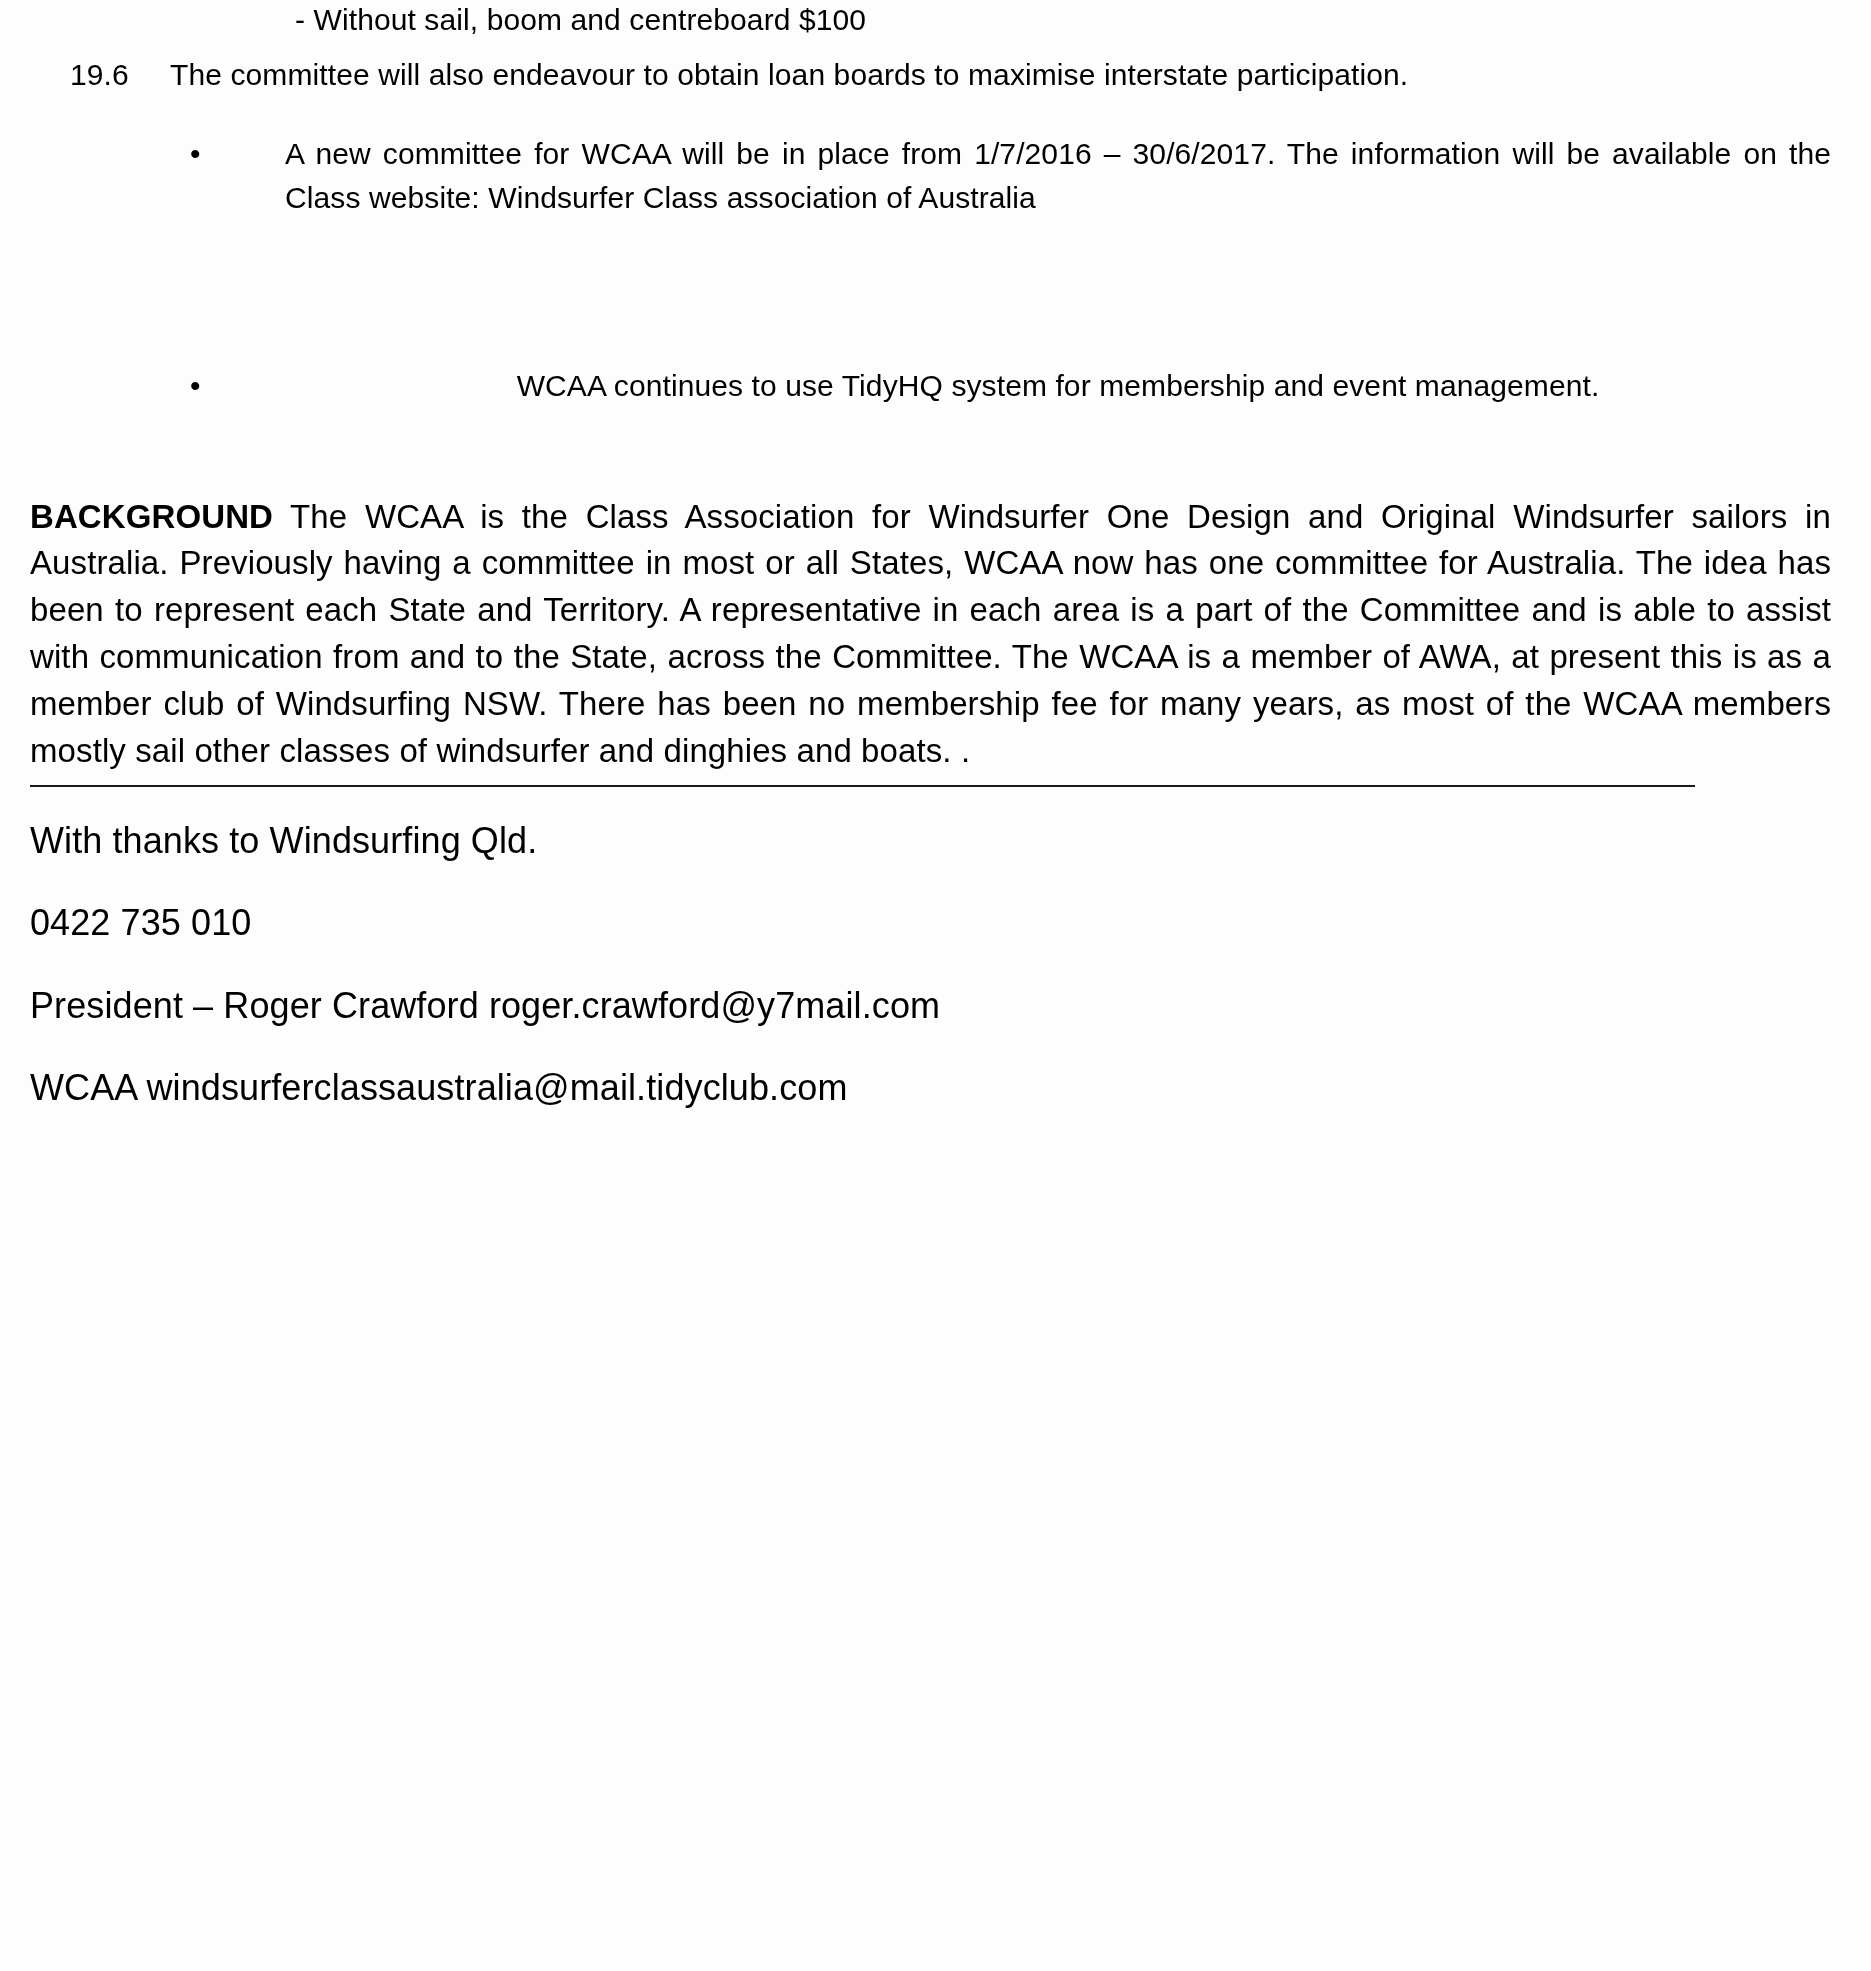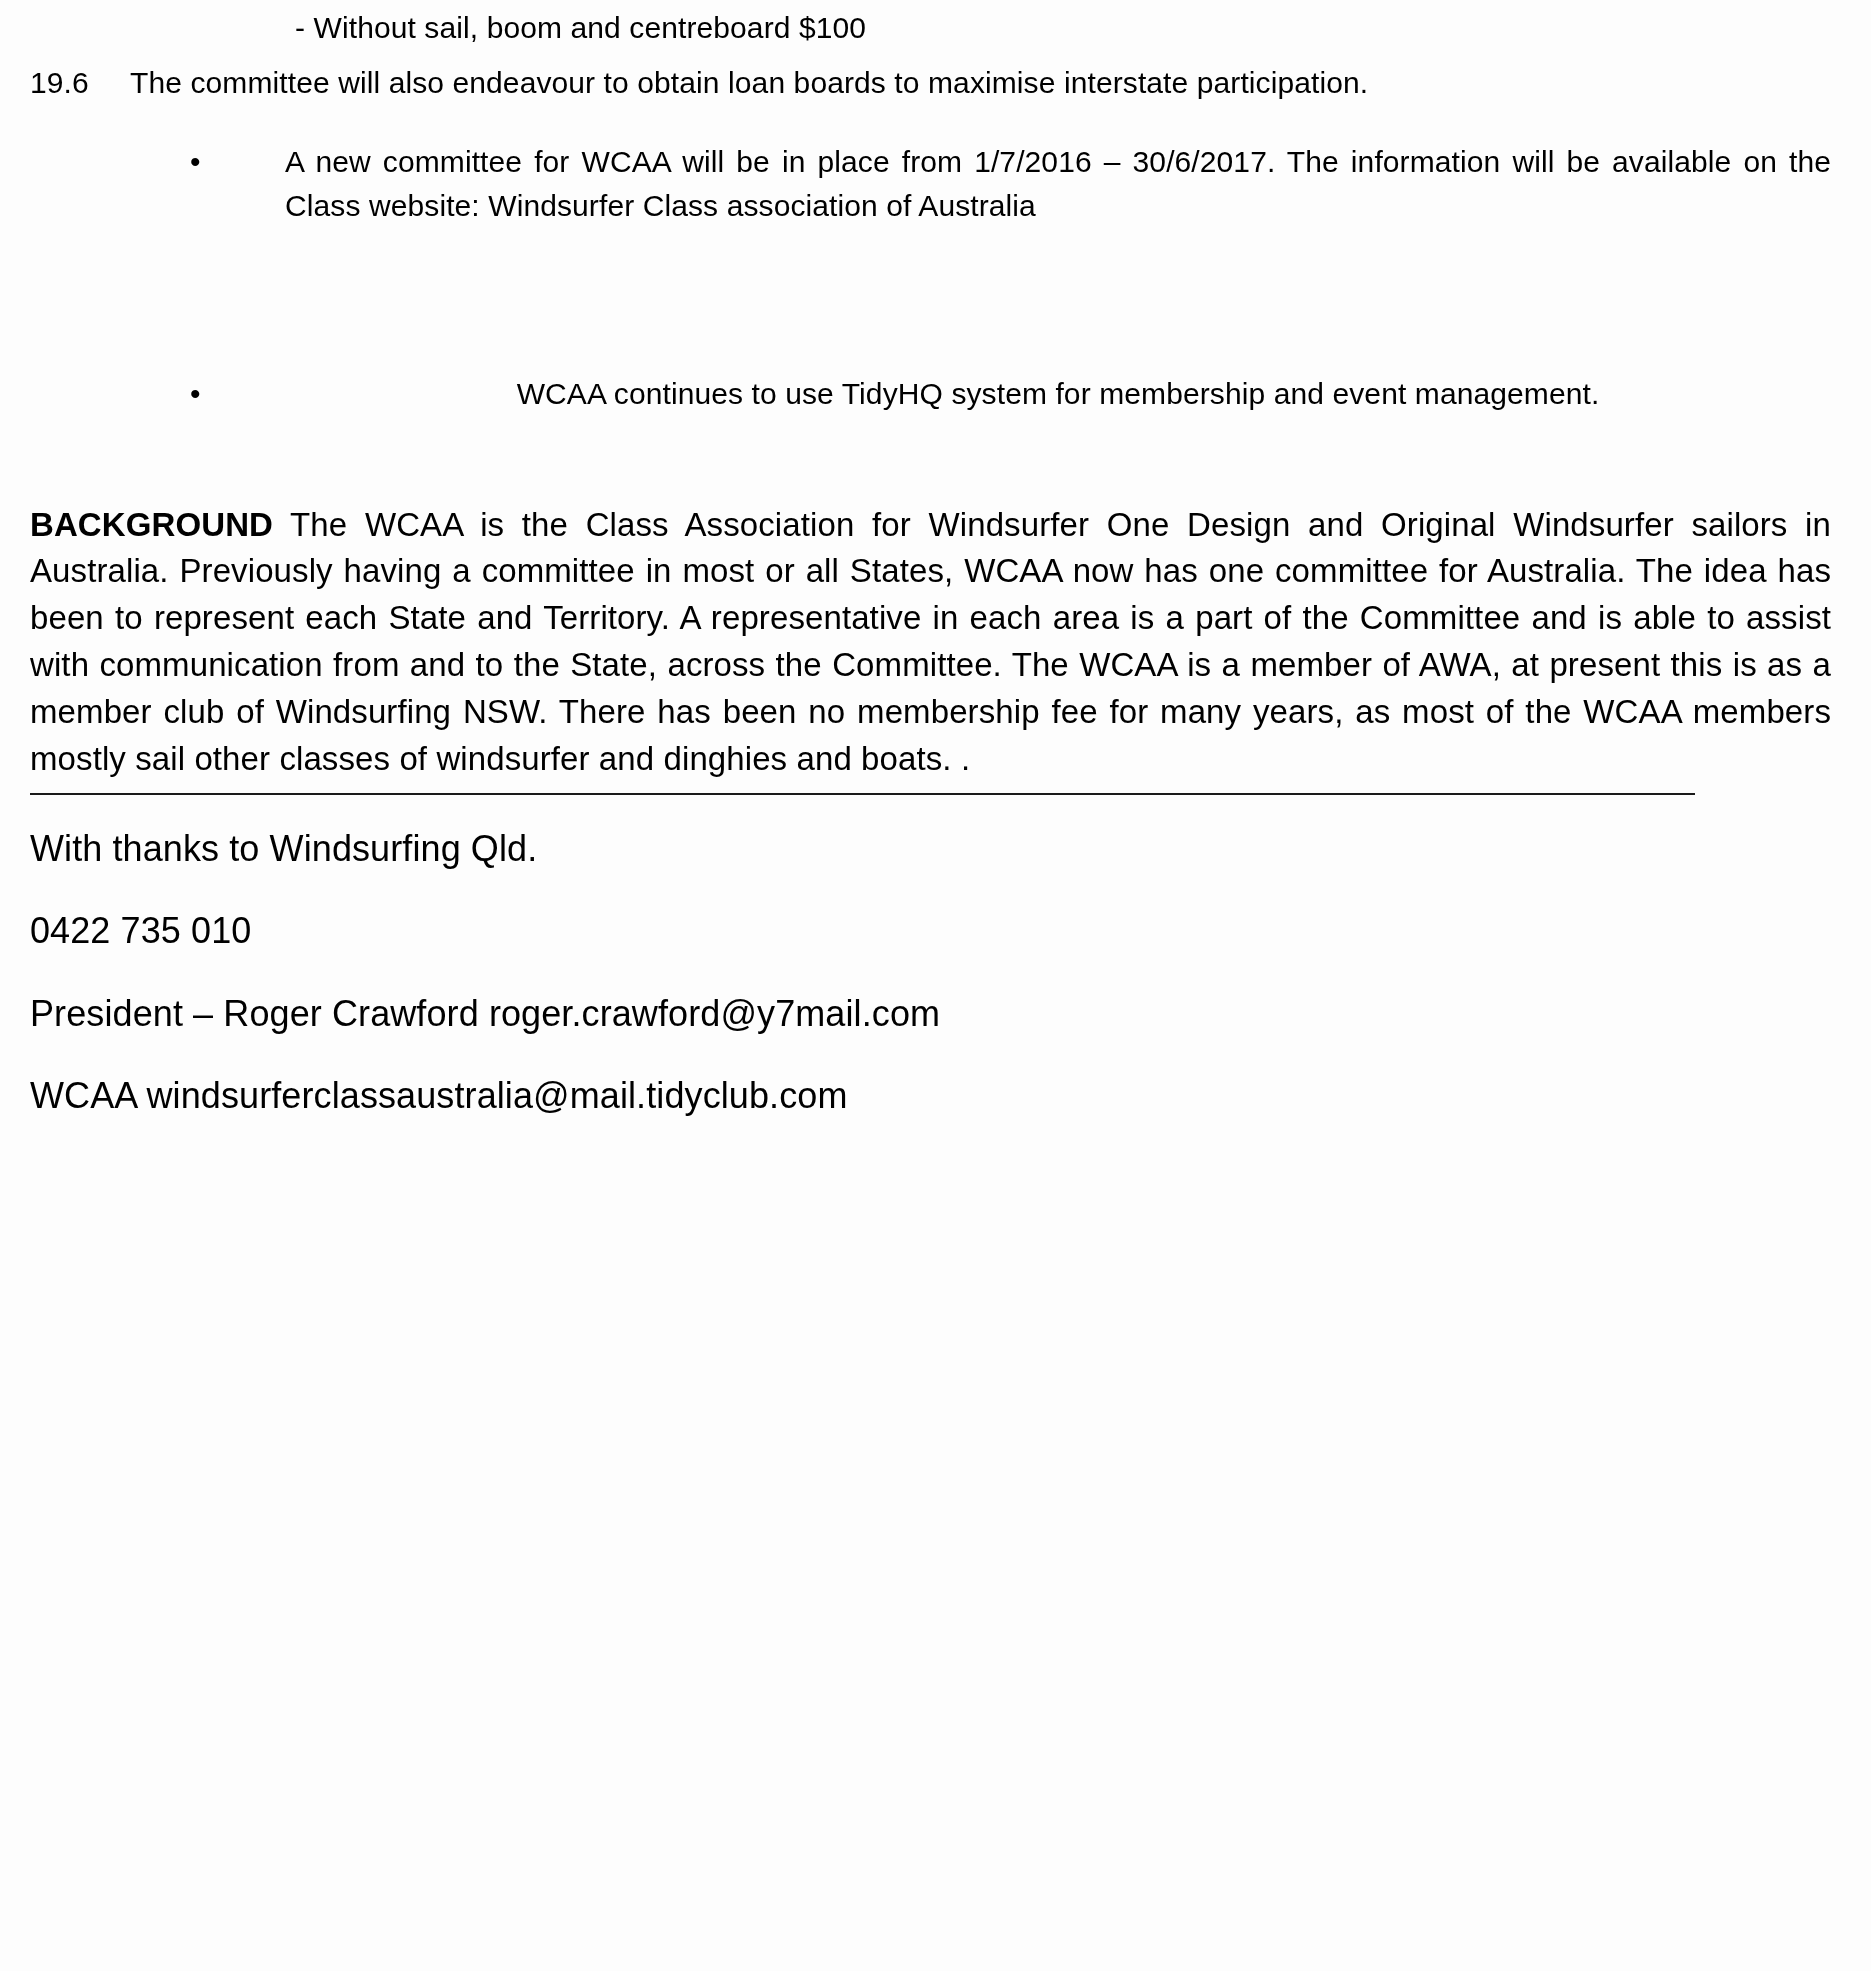--- a/index.html
+++ b/index.html
@@ -16,40 +16,41 @@
   }
   .page {
     position: relative;
     width: 1871px;
     height: 1971px;
     background: #fdfdfd;
     box-sizing: border-box;
     padding: 0 40px 0 30px;
   }
   .doc-body {
-    padding-top: 8px;
+    padding-top: 0;
   }
   .sub-dash-line {
     font-size: 30px;
     line-height: 1.35;
     margin: 0 0 14px 0;
     padding-left: 265px;
     letter-spacing: 0.1px;
   }
   .numbered-para {
     font-size: 30px;
     line-height: 1.35;
     margin: 0 0 26px 0;
     padding-left: 0;
     display: flex;
     letter-spacing: 0.1px;
   }
   .numbered-para .num {
     width: 100px;
     flex: 0 0 100px;
+    margin-left: 40px;
   }
   .numbered-para .txt {
     flex: 1 1 auto;
   }
   .bullet-para {
     font-size: 30px;
     line-height: 1.45;
     margin: 0 0 24px 0;
     padding-left: 160px;
     position: relative;

